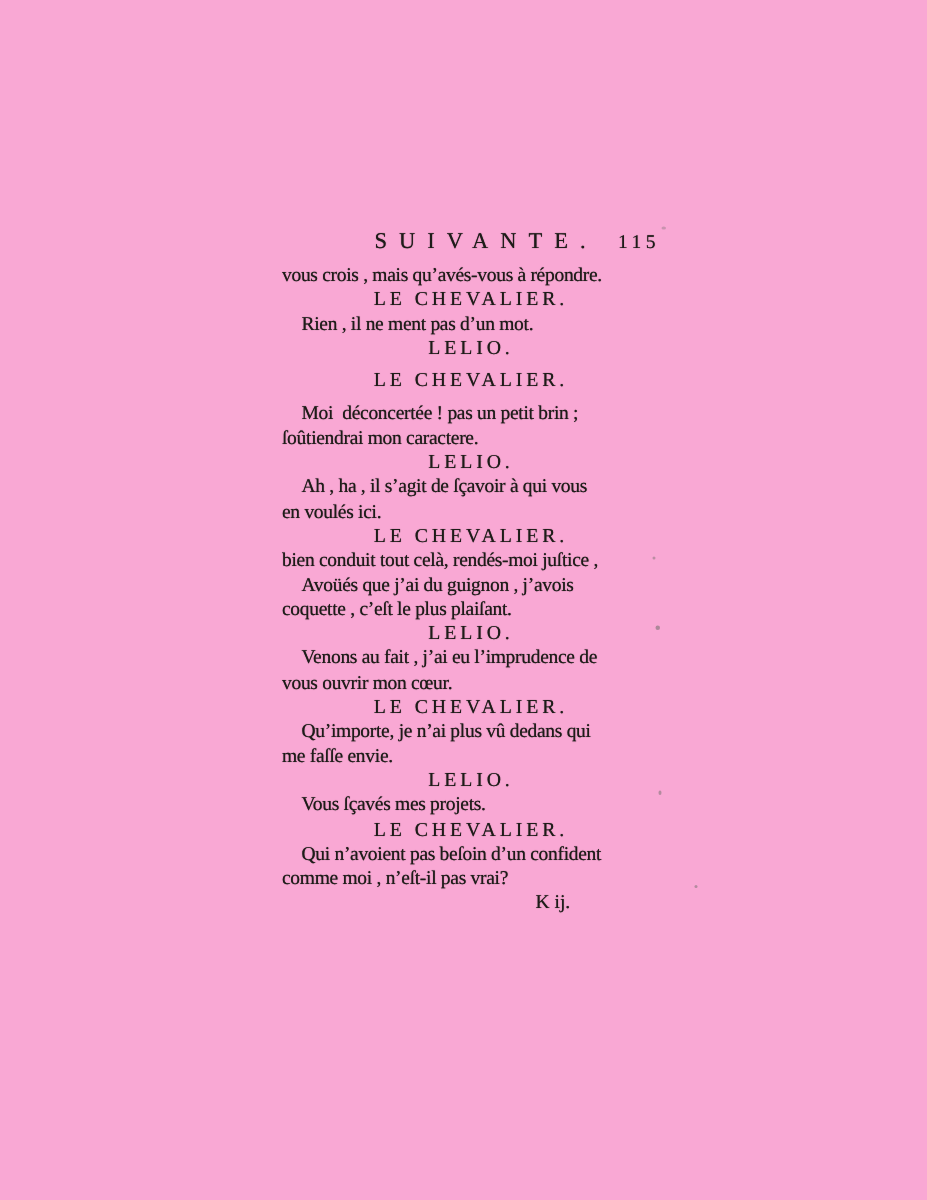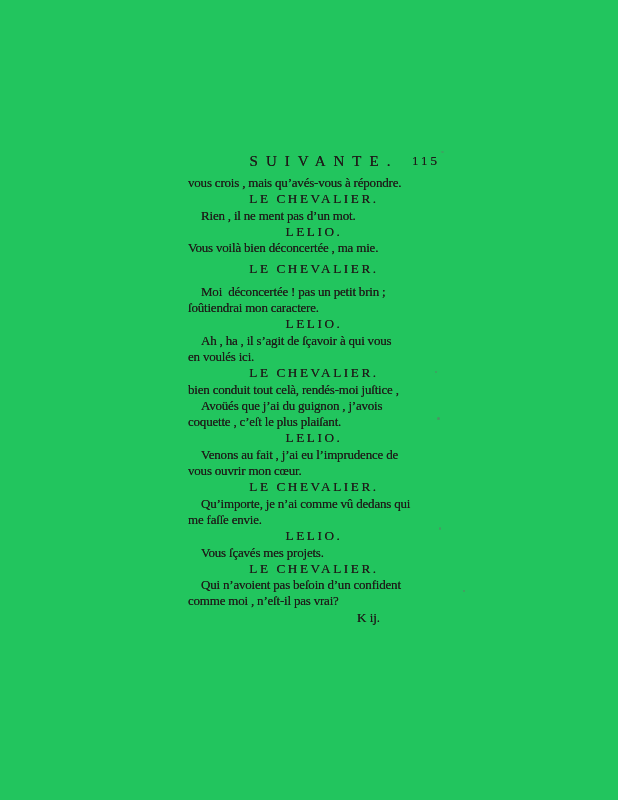--- a/index.html
+++ b/index.html
@@ -1,18 +1,18 @@
 <!DOCTYPE html>
 <html><head>
 <meta charset="utf-8">
 <style>
   html,body { margin:0; padding:0; background:#ffffff; }
   .scan {
     position:relative; width:618px; height:800px;
-    background:#22c55e; overflow:hidden;
+    background:#f9a8d4; overflow:hidden;
     font-family:"Liberation Serif","DejaVu Serif",serif;
     color:#1e1c19;
   }
   .text-block { position:absolute; left:188px; top:152px; width:252px; }
   .page-header { position:relative; height:21px; text-align:center; margin-bottom:2px; }
   .running-title {
     position:relative; left:10px; font-size:15px; letter-spacing:8px;
     text-shadow:0 0 0.6px rgba(30,28,25,0.9);
   }
   .page-number {
@@ -46,36 +46,35 @@
   <div class="text-block">
     <div class="page-header">
       <span class="running-title">SUIVANTE.</span>
       <span class="page-number">115</span>
     </div>
     <div id="lines">
         <div class="line flush">vous crois , mais qu’avés-vous à répondre.</div>
         <div class="line speaker">LE CHEVALIER.</div>
         <div class="line indent">Rien , il ne ment pas d’un mot.</div>
         <div class="line speaker">LELIO.</div>
-        <div class="line flush">Vous voilà bien déconcertée , ma mie.</div>
         <div class="line speaker speaker-spaced">LE CHEVALIER.</div>
         <div class="line indent">Moi  déconcertée ! pas un petit brin ;</div>
         <div class="line flush">ſoûtiendrai mon caractere.</div>
         <div class="line speaker">LELIO.</div>
         <div class="line indent">Ah , ha , il s’agit de ſçavoir à qui vous</div>
         <div class="line flush">en voulés ici.</div>
         <div class="line speaker">LE CHEVALIER.</div>
         <div class="line flush">bien conduit tout celà, rendés-moi juſtice ,</div>
         <div class="line indent">Avoüés que j’ai du guignon , j’avois</div>
         <div class="line flush">coquette , c’eſt le plus plaiſant.</div>
         <div class="line speaker">LELIO.</div>
         <div class="line indent">Venons au fait , j’ai eu l’imprudence de</div>
         <div class="line flush">vous ouvrir mon cœur.</div>
         <div class="line speaker">LE CHEVALIER.</div>
-        <div class="line indent">Qu’importe, je n’ai comme vû dedans qui</div>
+        <div class="line indent">Qu’importe, je n’ai plus vû dedans qui</div>
         <div class="line flush">me faſſe envie.</div>
         <div class="line speaker">LELIO.</div>
         <div class="line indent">Vous ſçavés mes projets.</div>
         <div class="line speaker">LE CHEVALIER.</div>
         <div class="line indent">Qui n’avoient pas beſoin d’un confident</div>
         <div class="line flush">comme moi , n’eſt-il pas vrai?</div>
       </div>
     <div class="signature">K ij.</div>
   </div>
   <div class="speck s1"></div>

